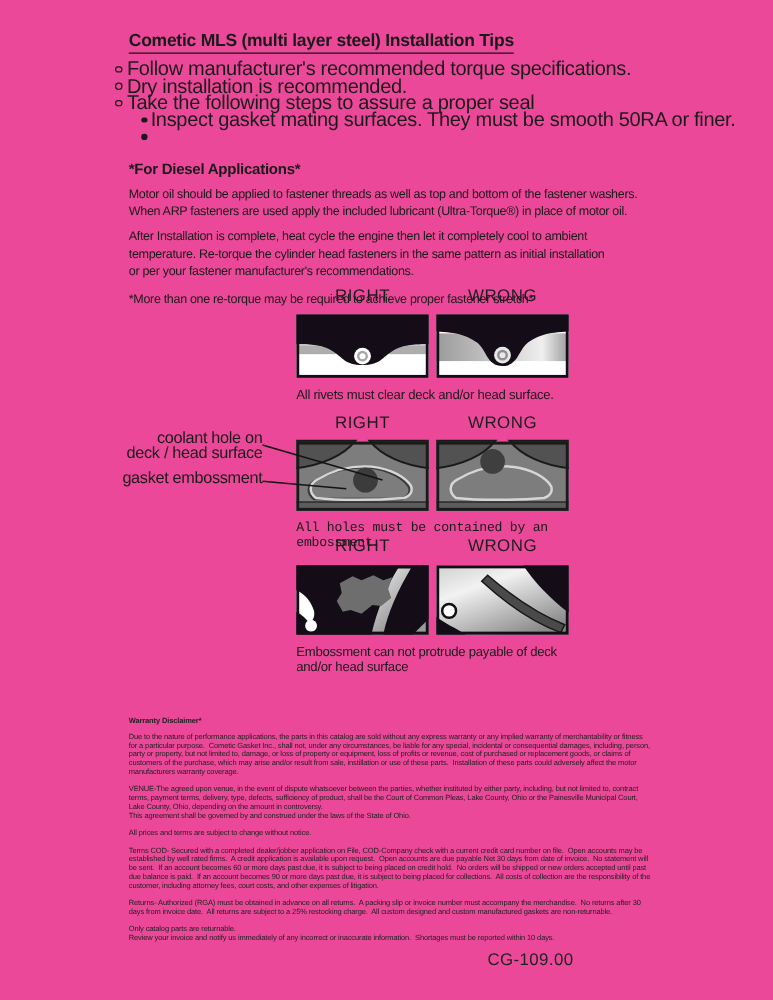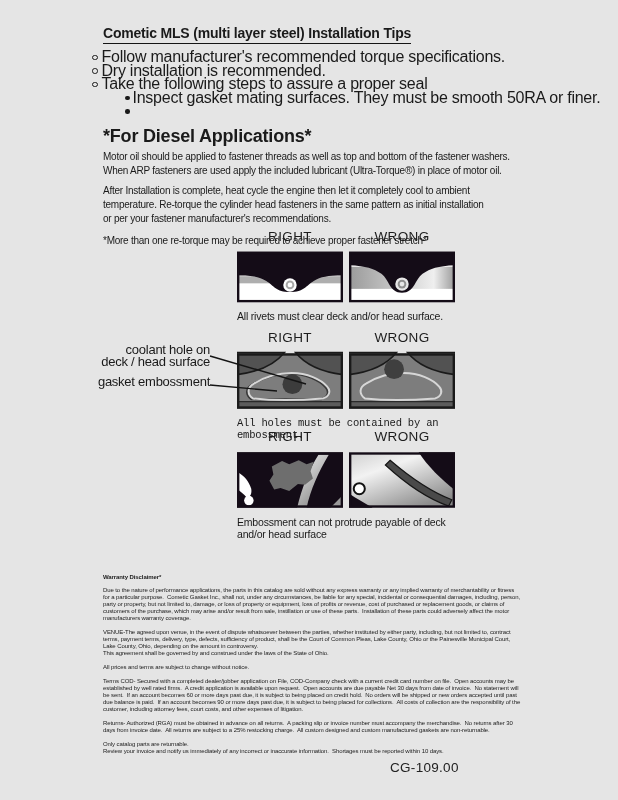--- a/index.html
+++ b/index.html
@@ -1,30 +1,30 @@
 <!DOCTYPE html>
 <html><head>
 <meta charset="utf-8">
 <style>
   html,body{margin:0;padding:0;background:#ffffff;}
-  .page{position:relative;width:618px;height:800px;background:#e5e5e5;overflow:hidden;
+  .page{position:relative;width:618px;height:800px;background:#ec4899;overflow:hidden;
         font-family:"Liberation Sans","DejaVu Sans",sans-serif;color:#1a1a1a;}
 
   
   .topblock{position:absolute;left:103px;top:24px;width:425px;}
   .doc-title{display:inline-block;font-size:14px;font-weight:bold;letter-spacing:-0.2px;
              border-bottom:1.6px solid #141414;padding-bottom:2px;line-height:16px;}
   .tiplist{margin:6px 0 0 -11px;font-size:16px;letter-spacing:-0.25px;line-height:13.5px;}
   .tipline{white-space:nowrap;}
-  .subline{margin-left:33px;white-space:nowrap;}
+  .subline{margin-left:21px;white-space:nowrap;}
   .mk-o{display:inline-block;width:3.5px;height:3.5px;border:1.1px solid #1a1a1a;border-radius:50%;
         margin:0 4px 1px 0;vertical-align:middle;}
   .mk-f{display:inline-block;width:4.5px;height:4.5px;background:#1a1a1a;border-radius:50%;
         margin:0 3px 1px 0;vertical-align:middle;}
-  .diesel-h{margin-top:10px;font-size:18px;font-weight:bold;letter-spacing:-0.2px;line-height:16px;}
+  .diesel-h{margin-top:10px;font-size:12px;font-weight:bold;letter-spacing:-0.2px;line-height:16px;}
   .para{margin-top:6px;font-size:10px;letter-spacing:-0.25px;line-height:14px;white-space:pre-wrap;}
   .note{margin-top:8px;font-size:10px;letter-spacing:-0.25px;line-height:14px;}
 
   
   .dgrow{position:absolute;left:237px;width:218px;}
   .dg-heads{display:flex;gap:6px;height:16px;}
   .dg-heads .hd{width:134px;text-align:center;font-size:13.5px;letter-spacing:0.4px;color:#1d1d1d;}
   .dg-panels{display:flex;gap:6px;}
   .dg-panels svg{display:block;}
   .dg-cap{margin-top:2px;font-size:10.5px;letter-spacing:-0.2px;line-height:11.5px;white-space:pre-wrap;}

